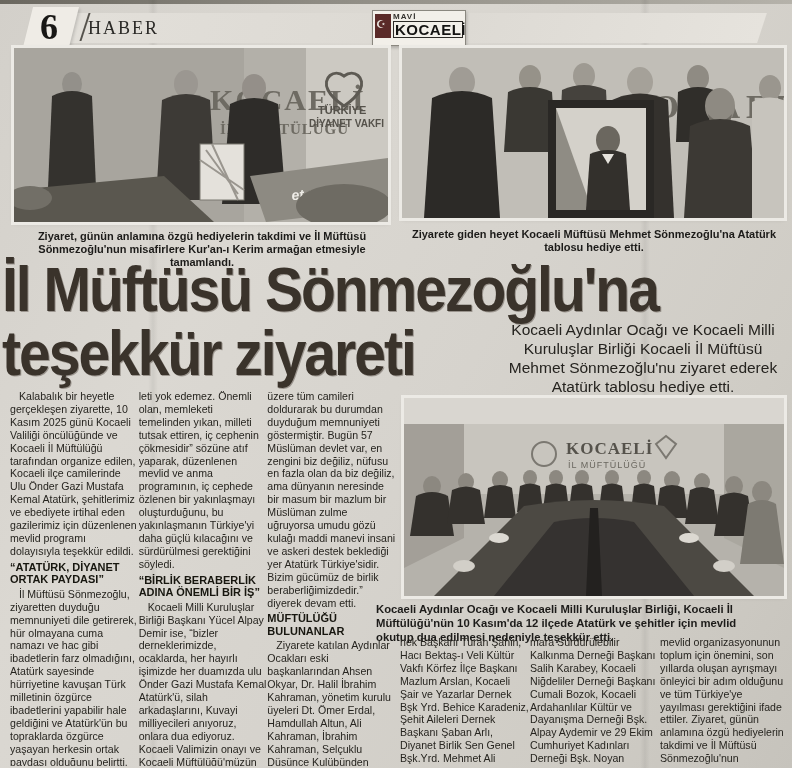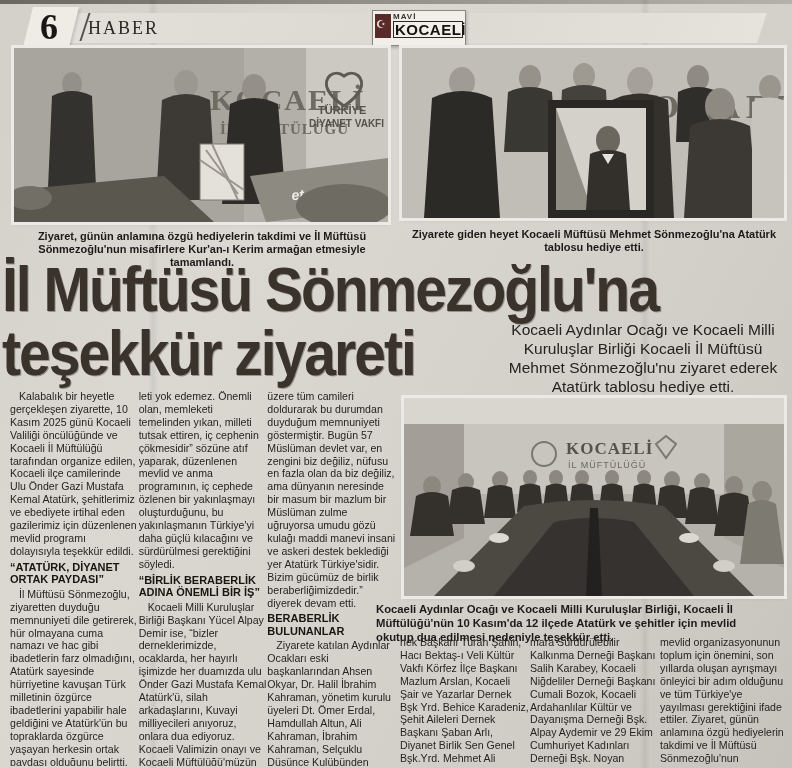--- a/index.html
+++ b/index.html
@@ -169,21 +169,21 @@
       <p>İl Müftüsü Sönmezoğlu, ziyaretten duyduğu memnuniyeti dile getirerek, hür olmayana cuma namazı ve hac gibi ibadetlerin farz olmadığını, Atatürk sayesinde hürriyetine kavuşan Türk milletinin özgürce ibadetlerini yapabilir hale geldiğini ve Atatürk'ün bu topraklarda özgürce yaşayan herkesin ortak paydası olduğunu belirtti.</p>
 
     </div>
     <div class="col">
       <p class="noindent">leti yok edemez. Önemli olan, memleketi temelinden yıkan, milleti tutsak ettiren, iç cephenin çökmesidir” sözüne atıf yaparak, düzenlenen mevlid ve anma programının, iç cephede özlenen bir yakınlaşmayı oluşturduğunu, bu yakınlaşmanın Türkiye'yi daha güçlü kılacağını ve sürdürülmesi gerektiğini söyledi.</p>
       <h4>“BİRLİK BERABERLİK ADINA ÖNEMLİ BİR İŞ”</h4>
       <p>Kocaeli Milli Kuruluşlar Birliği Başkanı Yücel Alpay Demir ise, “bizler derneklerimizde, ocaklarda, her hayırlı işimizde her duamızda ulu Önder Gazi Mustafa Kemal Atatürk'ü, silah arkadaşlarını, Kuvayi milliyecileri anıyoruz, onlara dua ediyoruz. Kocaeli Valimizin onayı ve Kocaeli Müftülüğü'müzün organizasyonu ile camilerimizde okunan mevlitler, toplumun farklı kesimlerini bir araya getirmiş, birlik beraberlik adına önemli bir iş yapılmıştır. Bu yapılan özellikle diyanet işlerinin toplum nezdindeki önemi açısından daha anlamlıdır. Vatandaşlarımız da başta merkezdeki camiler olmak</p>
     </div>
     <div class="col">
       <p class="noindent">üzere tüm camileri doldurarak bu durumdan duyduğum memnuniyeti göstermiştir. Bugün 57 Müslüman devlet var, en zengini biz değiliz, nüfusu en fazla olan da biz değiliz, ama dünyanın neresinde bir masum bir mazlum bir Müslüman zulme uğruyorsa umudu gözü kulağı maddi manevi insani ve askeri destek beklediği yer Atatürk Türkiye'sidir. Bizim gücümüz de birlik beraberliğimizdedir.” diyerek devam etti.</p>
-      <h4>BERABERLİK BULUNANLAR</h4>
+      <h4>MÜFTÜLÜĞÜ BULUNANLAR</h4>
       <p>Ziyarete katılan Aydınlar Ocakları eski başkanlarından Ahsen Okyar, Dr. Halil İbrahim Kahraman, yönetim kurulu üyeleri Dt. Ömer Erdal, Hamdullah Altun, Ali Kahraman, İbrahim Kahraman, Selçuklu Düşünce Kulübünden Recep Sarısakal, Yesevi Derneği Başkanı Eren Elmalı, Yozgatlılar Derneği Başkanı Salih Ata, Sağlık Çalışanları Dernek Başkanı Adem Yaman, Hürriyetçi-Sağlık Sendikası İzmit Şubesi Başkanı Ercan Öztürk, Çukurovalılar Dernek Başkanı Erdoğan Davut, Tokatlılar Der-</p>
     </div>
   </div>
 
   <div class="photo ph-bottom">
     <svg width="380" height="198" viewBox="0 0 380 198">
       <rect x="0" y="0" width="380" height="198" fill="#b5b2ab"></rect>
       <rect x="0" y="0" width="380" height="26" fill="#d9d6d0"></rect>
       <rect x="60" y="26" width="260" height="70" fill="#c8c5be"></rect>
       <path d="M0 26 L60 26 L60 140 L0 170 z" fill="#a39f98"></path>

